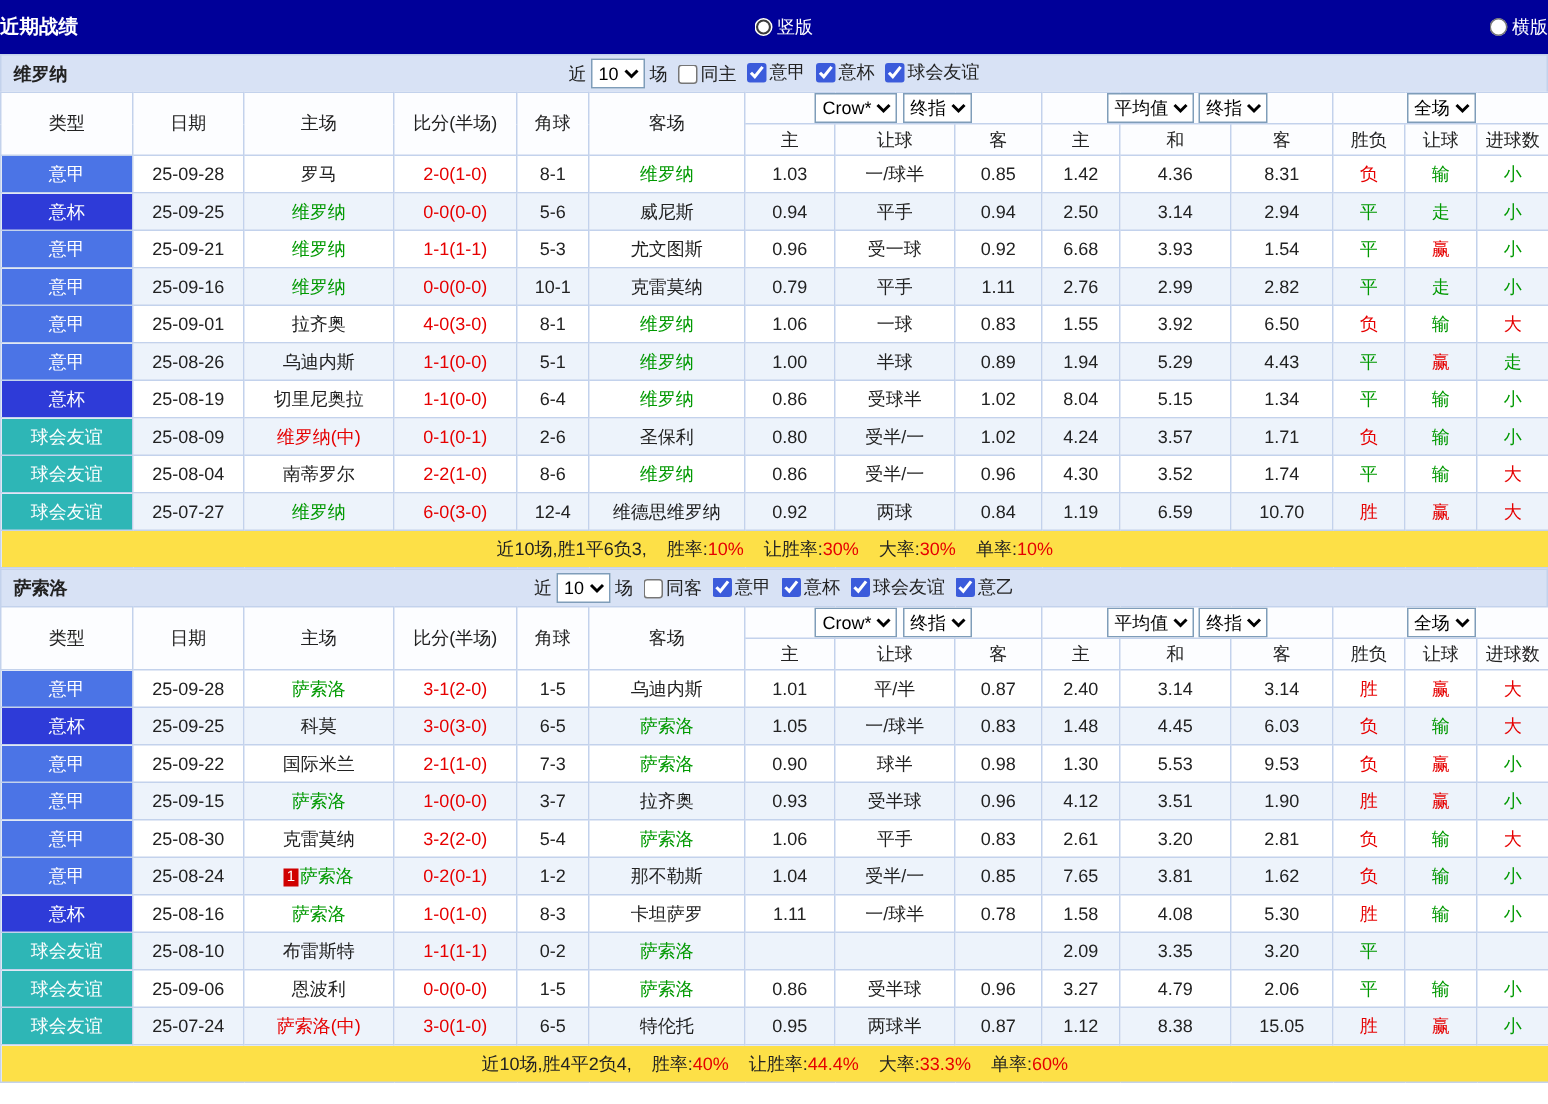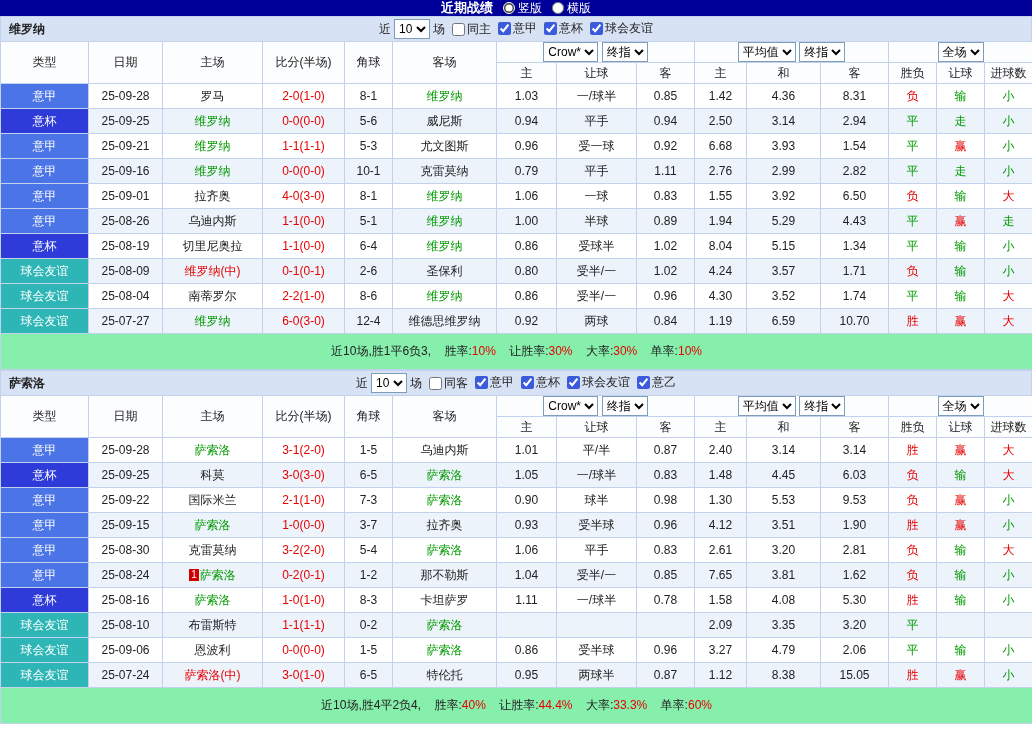--- a/index.html
+++ b/index.html
@@ -1,42 +1,42 @@
 <!DOCTYPE html>
 <html style="--topbar-bg: #000099; --section-bg: #D8E2F5; --border: #C3D2EC; --alt: #EDF3FB; --red: #E60000; --green: #009900;"><head>
 <meta charset="utf-8">
 <style>
   :root{
     --topbar-bg:#000099; --section-bg:#D8E2F5; --border:#C3D2EC;
     --alt:#EDF3FB; --red:#E60000; --green:#009900;
   }
   *{box-sizing:border-box;}
   body{margin:0;width:1032px;background:#fff;font-family:"Liberation Sans","DejaVu Sans",sans-serif;font-size:12px;color:#222;}
-  .topbar{height:16px;background:var(--topbar-bg);color:#fff;display:flex;align-items:center;justify-content:center;gap:10px;}
+  .topbar{height:36px;background:var(--topbar-bg);color:#fff;display:flex;align-items:center;justify-content:space-between;gap:10px;}
   .topbar .title{font-weight:bold;font-size:13px;}
   .topbar label{display:inline-flex;align-items:center;gap:3px;cursor:pointer;font-size:12px;}
   .topbar input{accent-color:#fff;width:12px;height:12px;margin:0;}
   .section-header{position:relative;display:flex;align-items:center;justify-content:center;height:25px;background:var(--section-bg);border:1px solid var(--border);border-bottom:none;}
   .team-name{position:absolute;left:8px;font-weight:bold;}
   .filters{display:flex;align-items:center;}
   .filters select{margin:0 3px;}
   .cb{display:inline-flex;align-items:center;margin-left:7px;cursor:pointer;}
   .cb input{width:13px;height:13px;margin:0 2px 0 0;accent-color:#3B5BDB;}
   select{font-family:inherit;font-size:12px;height:20px;background:#fff;border:1px solid #7f9db9;}
   table{border-collapse:collapse;table-layout:fixed;width:1032px;font-size:12px;}
   th,td{border:1px solid var(--border);text-align:center;white-space:nowrap;overflow:hidden;padding:0;}
   thead th{height:21px;background:#FCFDFF;font-weight:normal;}
   tbody td{height:25px;}
   tbody tr:nth-child(even) td{background:var(--alt);}
   td.type{color:#fff;}
   td.tc-green{color:var(--green);}
   td.tc-red{color:var(--red);margin-top:10px;}
   td.c-red,.c-red{color:var(--red);}
   td.c-green,.c-green{color:var(--green);}
-  tfoot td{height:36px;background:#86efac;}
+  tfoot td{height:25px;background:#fde047;}
   .stat{margin-left:10px;}
   .stat .v{color:var(--red);}
   .badge{display:inline-block;background:#D00000;color:#fff;font-size:10px;line-height:12px;padding:0 2px;margin-right:1px;vertical-align:1px;}
 </style>
 </head>
 <body>
 
 <div class="topbar">
   <span class="title">近期战绩</span>
   <label>

